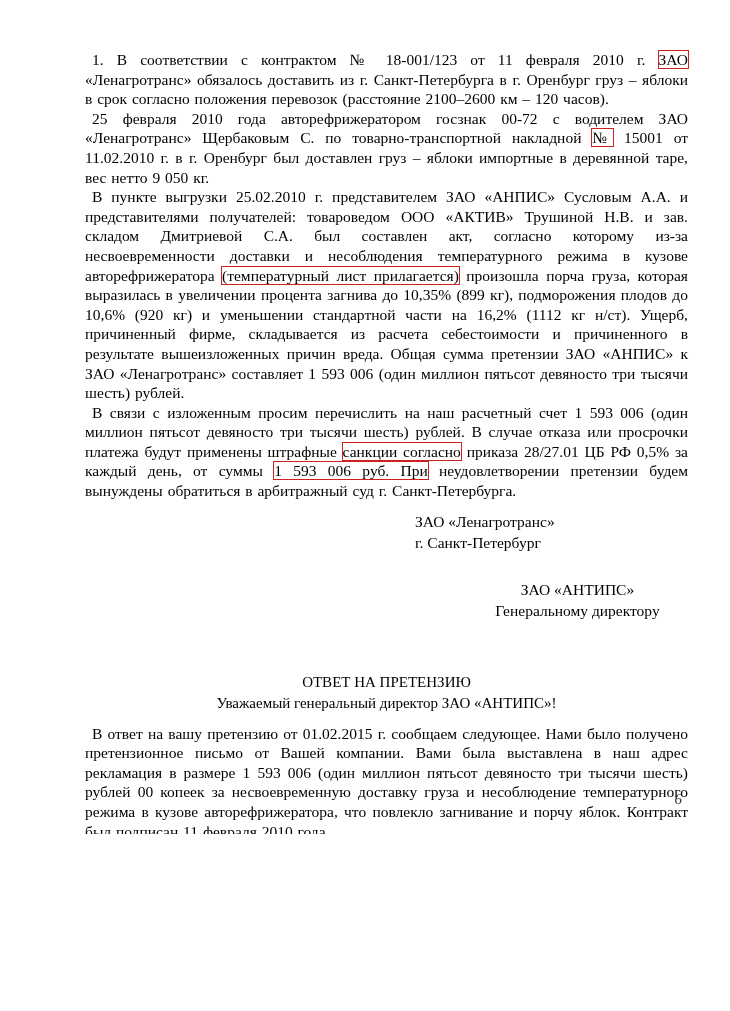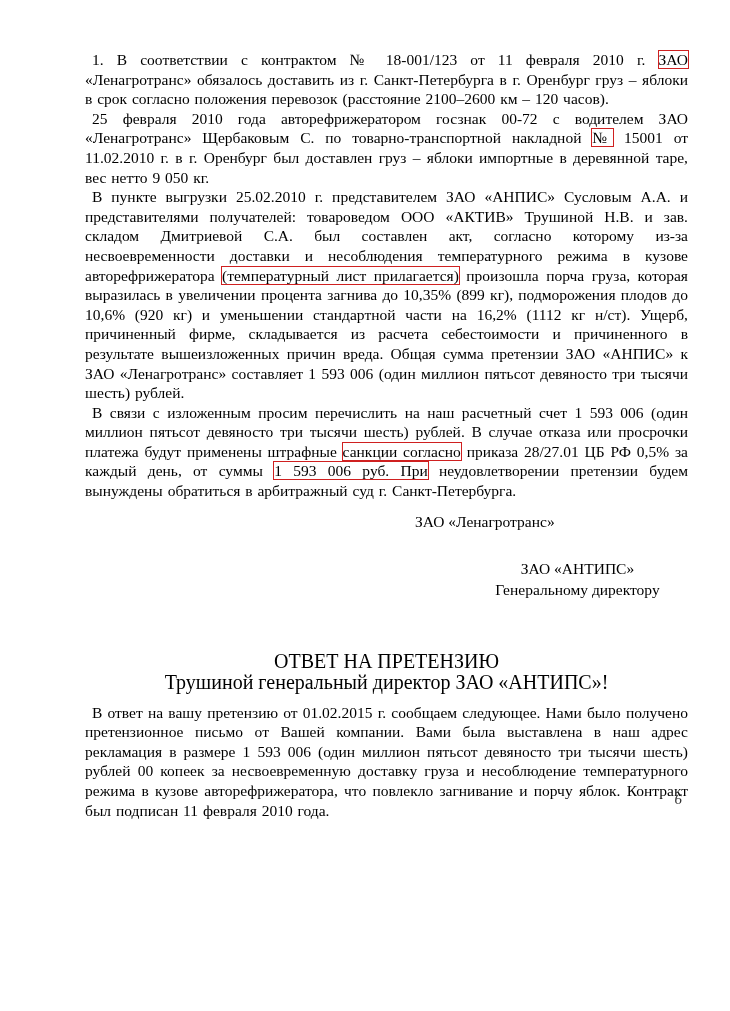--- a/index.html
+++ b/index.html
@@ -46,21 +46,21 @@
     margin-top: 26px;
     margin-left: 345px;
     width: 295px;
     text-align: center;
     font-size: 15.5px;
     line-height: 21.5px;
   }
   .response-heading {
     margin-top: 50px;
     text-align: center;
-    font-size: 20px;
+    font-size: 15px;
     line-height: 21px;
   }
   .response-para {
     margin-top: 10px;
   }
   .page-number {
     position: absolute;
     right: 48px;
     bottom: 26px;
     font-size: 15px;
@@ -77,30 +77,31 @@
     <p class="para"><span>1. В соответствии с контрактом № 18-001/123 от 11 февраля 2010 г. </span><span class="redbox">ЗАО</span><span> «Ленагротранс» обязалось доставить из г. Санкт-Петербурга в г. Оренбург груз – яблоки в срок согласно положения перевозок (расстояние 2100–2600 км – 120 часов).</span></p>
 
     <p class="para"><span>25 февраля 2010 года авторефрижератором госзнак 00-72 с водителем ЗАО «Ленагротранс» Щербаковым С. по товарно-транспортной накладной </span><span class="redbox">№</span><span> 15001 от 11.02.2010 г. в г. Оренбург был доставлен груз – яблоки импортные в деревянной таре, вес нетто 9 050 кг.</span></p>
 
     <p class="para"><span>В пункте выгрузки 25.02.2010 г. представителем ЗАО «АНПИС» Сусловым А.А. и представителями получателей: товароведом ООО «АКТИВ» Трушиной Н.В. и зав. складом Дмитриевой С.А. был составлен акт, согласно которому из-за несвоевременности доставки и несоблюдения температурного режима в кузове авторефрижератора </span><span class="redbox">(температурный лист прилагается)</span><span> произошла порча груза, которая выразилась в увеличении процента загнива до 10,35% (899 кг), подморожения плодов до 10,6% (920 кг) и уменьшении стандартной части на 16,2% (1112 кг н/ст). Ущерб, причиненный фирме, складывается из расчета себестоимости и причиненного в результате вышеизложенных причин вреда. Общая сумма претензии ЗАО «АНПИС» к ЗАО «Ленагротранс» составляет 1 593 006 (один миллион пятьсот девяносто три тысячи шесть) рублей.</span></p>
 
     <p class="para"><span>В связи с изложенным просим перечислить на наш расчетный счет 1 593 006 (один миллион пятьсот девяносто три тысячи шесть) рублей. В случае отказа или просрочки платежа будут применены штрафные </span><span class="redbox">санкции согласно</span><span> приказа 28/27.01 ЦБ РФ 0,5% за каждый день, от суммы </span><span class="redbox">1 593 006 руб. При</span><span> неудовлетворении претензии будем вынуждены обратиться в арбитражный суд г. Санкт-Петербурга.</span></p>
 
     <div class="sig-block">
       <div>ЗАО «Ленагротранс»</div>
+      <div>г. Санкт-Петербург</div>
     </div>
 
     <div class="addressee-block">
       <div>ЗАО «АНТИПС»</div>
       <div>Генеральному директору</div>
     </div>
 
     <div class="response-heading">
       <div>ОТВЕТ НА ПРЕТЕНЗИЮ</div>
-      <div>Трушиной генеральный директор ЗАО «АНТИПС»!</div>
+      <div>Уважаемый генеральный директор ЗАО «АНТИПС»!</div>
     </div>
 
     <p class="para response-para">В ответ на вашу претензию от 01.02.2015 г. сообщаем следующее. Нами было получено претензионное письмо от Вашей компании. Вами была выставлена в наш адрес рекламация в размере 1 593 006 (один миллион пятьсот девяносто три тысячи шесть) рублей 00 копеек за несвоевременную доставку груза и несоблюдение температурного режима в кузове авторефрижератора, что повлекло загнивание и порчу яблок. Контракт был подписан 11 февраля 2010 года.</p>
 
   </div>
 
   <div class="page-number">6</div>
 </div>
 
 </body></html>

